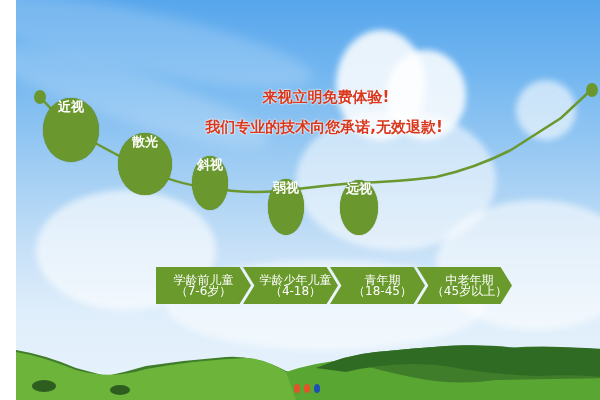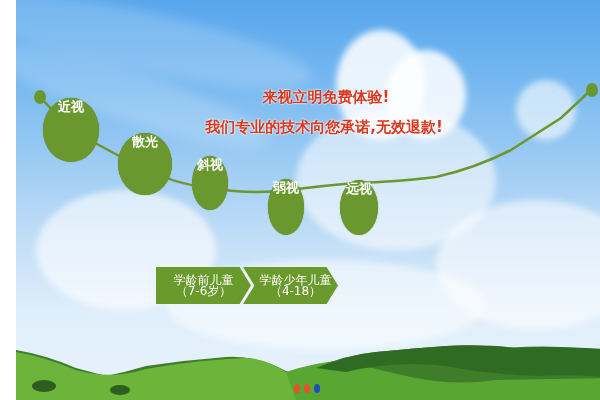--- a/index.html
+++ b/index.html
@@ -82,20 +82,30 @@
     <div class="stage">
       <div class="bg"></div>
       <span>学龄前儿童</span>
       <span>（7-6岁）</span>
     </div>
     <div class="stage">
       <div class="bg"></div>
       <span>学龄少年儿童</span>
       <span>（4-18）</span>
     </div>
+    <div class="stage">
+      <div class="bg"></div>
+      <span>青年期</span>
+      <span>（18-45）</span>
+    </div>
+    <div class="stage">
+      <div class="bg"></div>
+      <span>中老年期</span>
+      <span>（45岁以上）</span>
+    </div>
   </div>
 
   <div class="dots">
     <div class="dot" style="background:#e8502a;"></div>
     <div class="dot" style="background:#e8502a;"></div>
     <div class="dot" style="background:#1d4fb8;"></div>
   </div>
 </div>
 
 </body></html>

